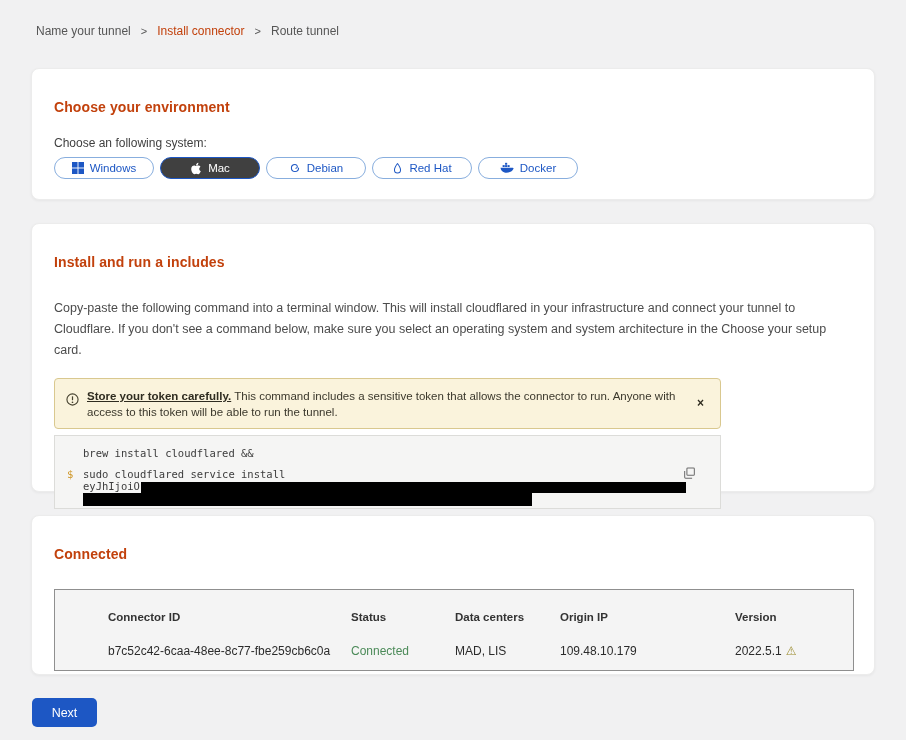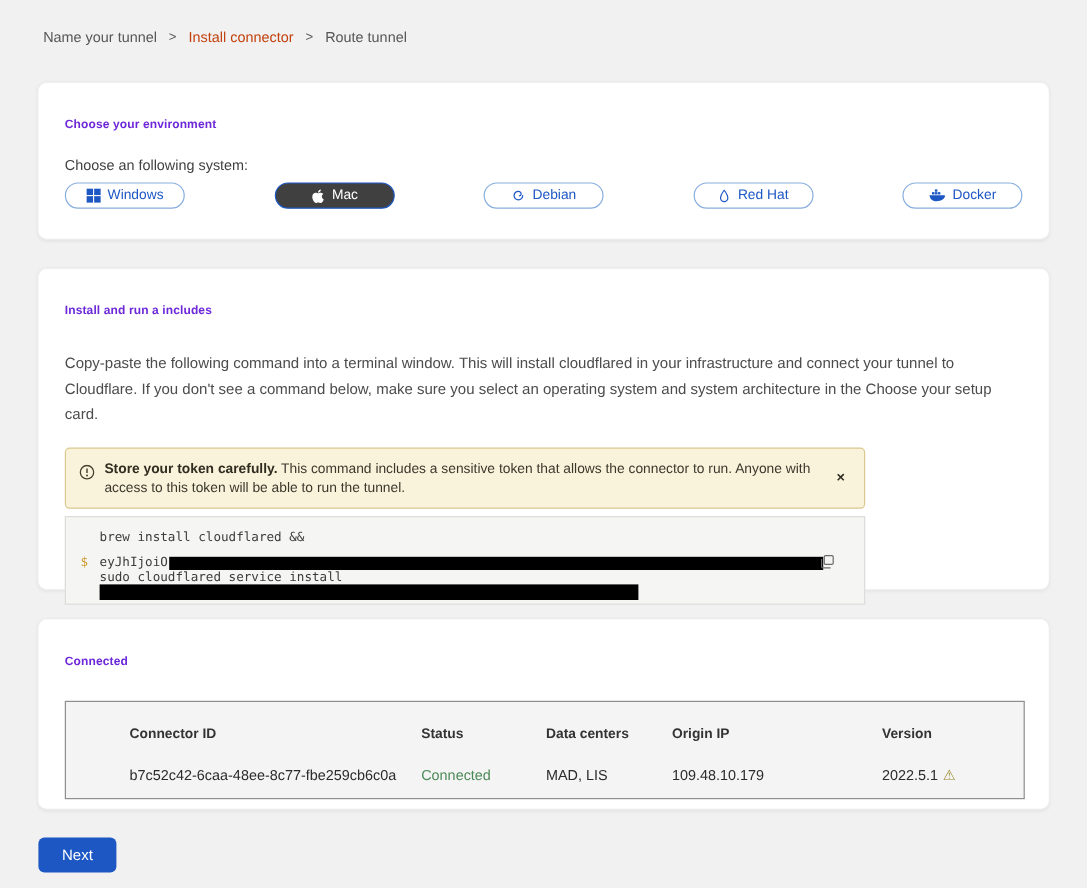--- a/index.html
+++ b/index.html
@@ -22,46 +22,46 @@
   .crumb-active { font-weight:normal; color:#c2410c; }
   .crumb-sep { color:#565656; font-size:11px; }
 
   
   .card {
     width:844px; margin-left:31px; background:#ffffff;
     border:1px solid #ececec; border-radius:8px;
     box-shadow:0 1px 3px rgba(0,0,0,0.05);
     padding:30px 22px 20px 22px;
   }
-  .card-title { font-size:10px; font-weight:bold; color:#6d28d9; letter-spacing:.1px; }
+  .card-title { font-size:14px; font-weight:bold; color:#c2410c; letter-spacing:.1px; }
 
   .card-env { margin-top:30px; height:132px; }
   .os-label { margin-top:21px; font-size:12px; color:#3f3f3f; }
-  .os-row { margin-top:7px; display:flex; gap:6px;justify-content:space-between; }
+  .os-row { margin-top:7px; display:flex; gap:6px; }
   .os-btn {
     width:100px; height:22px; border-radius:11px;
     border:1px solid #88aede; background:#ffffff; color:#1d57c4;
     font-family:"Liberation Sans", sans-serif;
     font-size:11.5px; display:flex; align-items:center; justify-content:center; gap:6px;
     cursor:pointer;
   }
   .os-btn svg { display:block; }
   .os-btn.selected { background:#404040; border-color:#1d57c4; color:#ffffff; }
 
   .card-install { margin-top:23px; height:269px; }
   .install-desc { margin-top:28px; font-size:12.5px; line-height:21px; color:#4c4c4c; width:795px; }
 
   .warn-banner {
     margin-top:17px; width:667px; min-height:48px;
     background:#faf3dc; border:1px solid #d9c88f; border-radius:4px;
     display:flex; align-items:flex-start; padding:9px 10px 8px 11px; gap:8px;
   }
   .warn-icon { flex:0 0 auto; margin-top:4px; }
   .warn-text { flex:1 1 auto; font-size:11.5px; line-height:16px; color:#3b382c; }
-  .warn-text b { color:#2f2c20; }
+  .warn-text b { color:#2f2c20;text-decoration:underline; }
   .warn-close {
     flex:0 0 auto; border:none; background:transparent; color:#2f2c20;
     font-size:12px; font-weight:bold; cursor:pointer; margin-top:8px; padding:0 6px;
     font-family:"Liberation Sans", sans-serif;
   }
 
   .code-block {
     position:relative; margin-top:6px; width:667px; height:74px;
     background:#f5f5f4; border:1px solid #dcdcd9; border-radius:0;
     font-family:"DejaVu Sans Mono", monospace; font-size:10.5px; color:#3c3c3c;
@@ -192,22 +192,22 @@
       </span>
       <span class="warn-text"><b>Store your token carefully.</b><span> This command includes a sensitive token that allows the connector to run. Anyone with access to this token will be able to run the tunnel.</span></span>
       <button class="warn-close">×</button>
     </div>
 
     <div class="code-block">
       <div class="code-line1">brew install cloudflared &amp;&amp;</div>
       <div class="code-group">
         <span class="code-prompt">$</span>
         <div class="code-lines">
+          <div>sudo cloudflared service install</div>
           <div><span>eyJhIjoiO</span><span class="redact redact-1"></span></div>
-          <div>sudo cloudflared service install</div>
           <div><span class="redact redact-2"></span></div>
         </div>
       </div>
       <button class="copy-btn">
         <svg width="13" height="13" viewBox="0 0 14 14" fill="none">
           <rect x="4.2" y="1" width="8" height="8" rx="1" stroke="#6b6b6b" stroke-width="1.1"></rect>
           <path d="M9.8 12 H2.8 a1 1 0 0 1 -1 -1 V4.2" stroke="#6b6b6b" stroke-width="1.1"></path>
         </svg>
       </button>
     </div>

